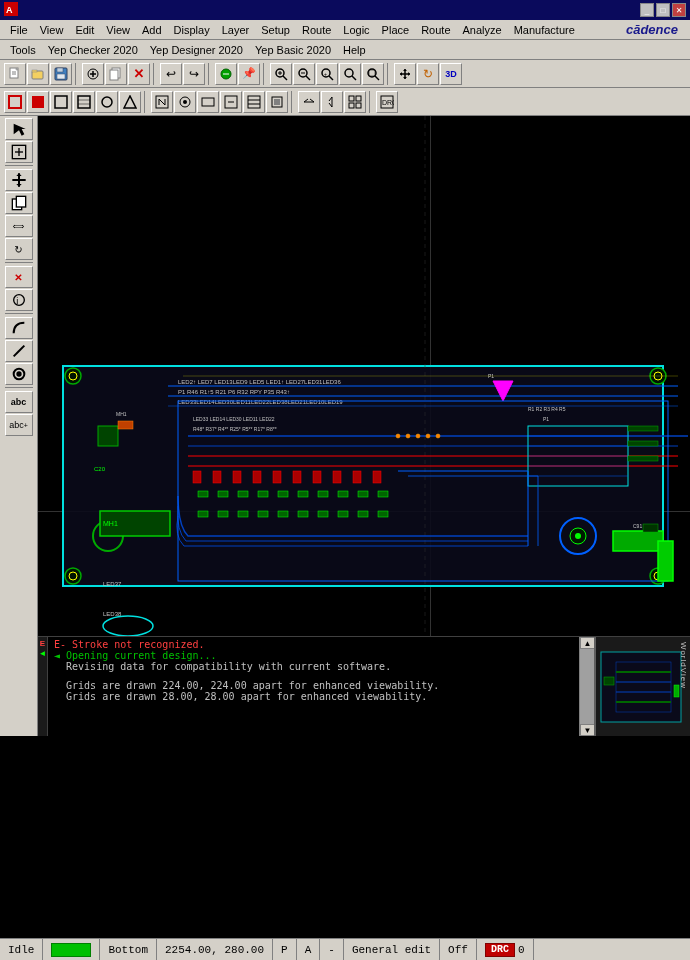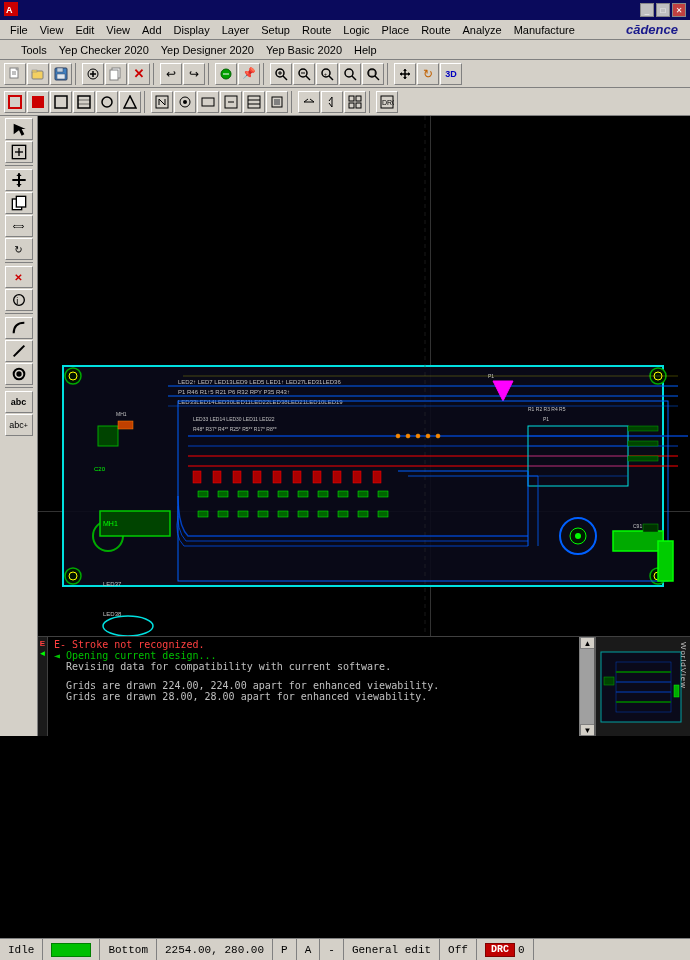--- a/index.html
+++ b/index.html
@@ -22,21 +22,21 @@
       width: 100%; height: 20px; background: #d4d0c8;
       display: flex; align-items: center; padding: 0 4px;
       border-bottom: 1px solid #808080; font-size: 11px; color: #000;
     }
     .menu-item { padding: 2px 6px; cursor: pointer; white-space: nowrap; }
     #cadence-logo { margin-left: auto; font-size: 13px; color: #1a1a8c; font-weight: bold; font-style: italic; padding-right: 8px; }
 
     
     #menu-bar2 {
       width: 100%; height: 20px; background: #d4d0c8;
-      display: flex; align-items: center; padding: 0 15px;
+      display: flex; align-items: center; padding: 0 4px;
       border-bottom: 1px solid #808080; font-size: 11px; color: #000;
     }
 
     
     #toolbar1 {
       width: 100%; height: 28px; background: #d4d0c8;
       display: flex; align-items: center; padding: 2px 4px;
       border-bottom: 1px solid #808080; gap: 1px;
     }
     .tb-btn {

